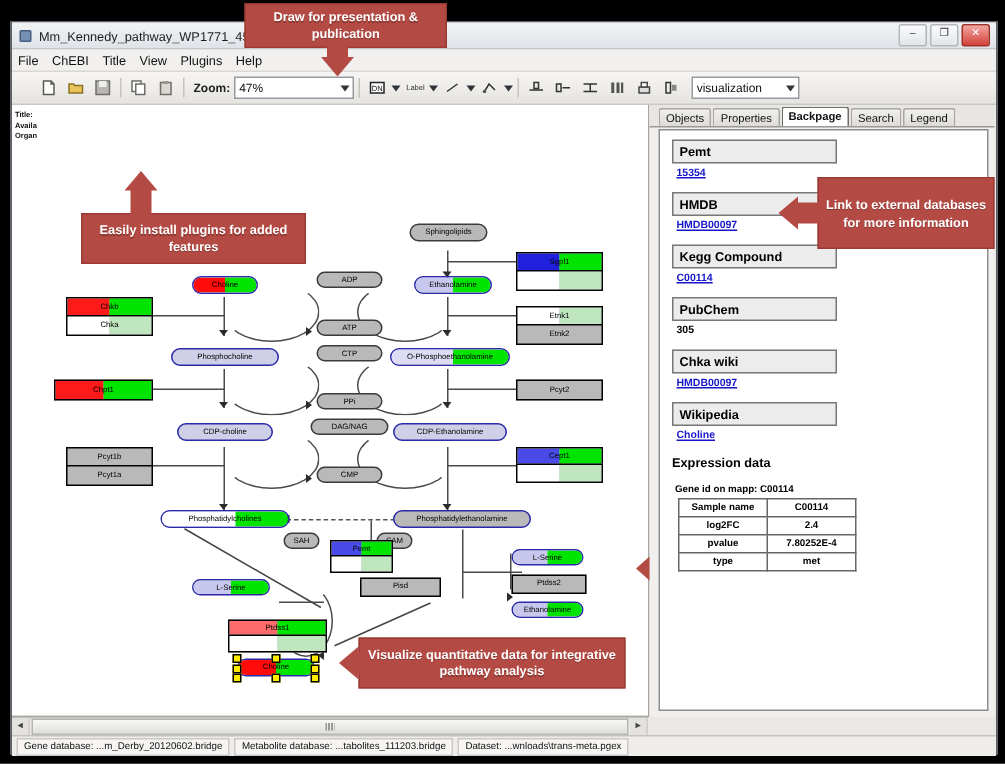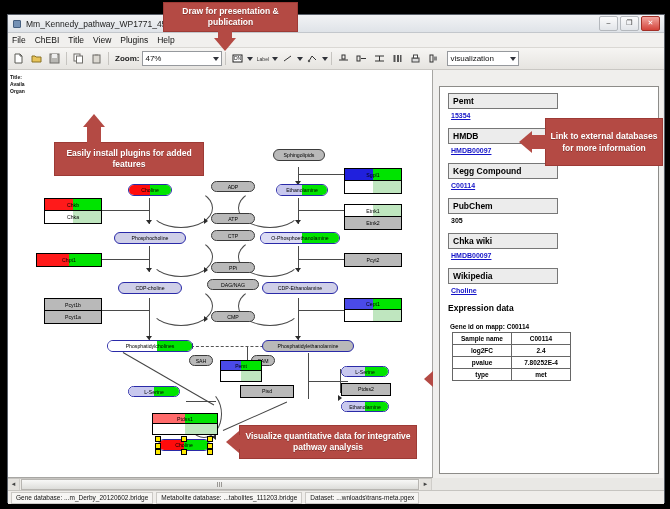--- a/index.html
+++ b/index.html
@@ -17,21 +17,21 @@
   .wbtn{width:17px;height:13px;border:1px solid #b4b8bd;background:linear-gradient(#fbfbfc,#e2e5e9);
         border-radius:2px;font-size:7px;line-height:12px;text-align:center;color:#333;}
   .wbtn.close{background:linear-gradient(#f2a6a0,#d3433a);border-color:#a33027;color:#fff;}
 
   
   .menubar{height:14px;background:#f1f0ee;border-bottom:1px solid #dad8d4;display:flex;align-items:center;padding-left:4px;gap:9px;}
   .menubar span{font-size:8.5px;color:#111;}
 
   
   .toolbar{height:21px;background:linear-gradient(#f6f5f3,#e6e4e0);border-bottom:1px solid #c9c7c3;
-           display:flex;align-items:center;padding-left:2px;gap:1px;}
+           display:flex;align-items:center;padding-left:16px;gap:1px;}
   .tbtn{width:15px;height:15px;border:1px solid transparent;display:flex;align-items:center;justify-content:center;
         font-size:9px;color:#4a4a46;}
   .sep{width:1px;height:13px;background:#c6c4c0;margin:0 2px;}
   .zlabel{font-size:8px;color:#222;margin-left:3px;margin-right:2px;font-weight:bold;}
   .combo{height:13px;border:1px solid #96999d;background:#fff;font-size:8px;color:#111;
          display:flex;align-items:center;padding:0 2px;position:relative;}
   .combo .arw{position:absolute;right:2px;top:50%;transform:translateY(-50%);
               border-left:3px solid transparent;border-right:3px solid transparent;border-top:4px solid #30333a;}
   #zoomcombo{width:74px;}
   #viscombo{width:66px;margin-left:4px;}
@@ -505,20 +505,27 @@
       <div class="ar-stem" style="left:79px;top:56px;width:14px;height:18px;"></div>
 
       <div class="callout" style="left:231px;top:355px;width:178px;height:34px;">
         <span>Visualize quantitative data  for integrative pathway analysis</span>
       </div>
       <div class="ar-lf" style="left:218px;top:361px;"></div>
       <div class="ar-stem" style="left:227px;top:365px;width:8px;height:14px;"></div>
     </div>
 
     <div class="right">
+      <div class="tabs">
+        <div class="tab">Objects</div>
+        <div class="tab">Properties</div>
+        <div class="tab active">Backpage</div>
+        <div class="tab">Search</div>
+        <div class="tab">Legend</div>
+      </div>
 
       <div class="panel">
         <div class="dbhdr">Pemt</div>
         <a class="dblink" href="#">15354</a>
 
         <div class="dbhdr">HMDB</div>
         <a class="dblink" href="#">HMDB00097</a>
 
         <div class="dbhdr">Kegg Compound</div>
         <a class="dblink" href="#">C00114</a>

